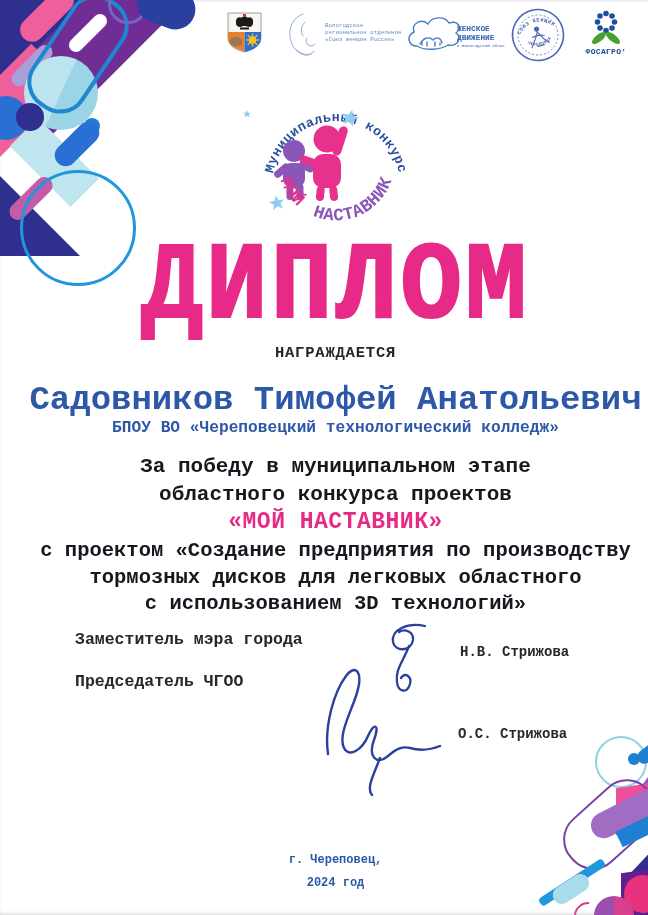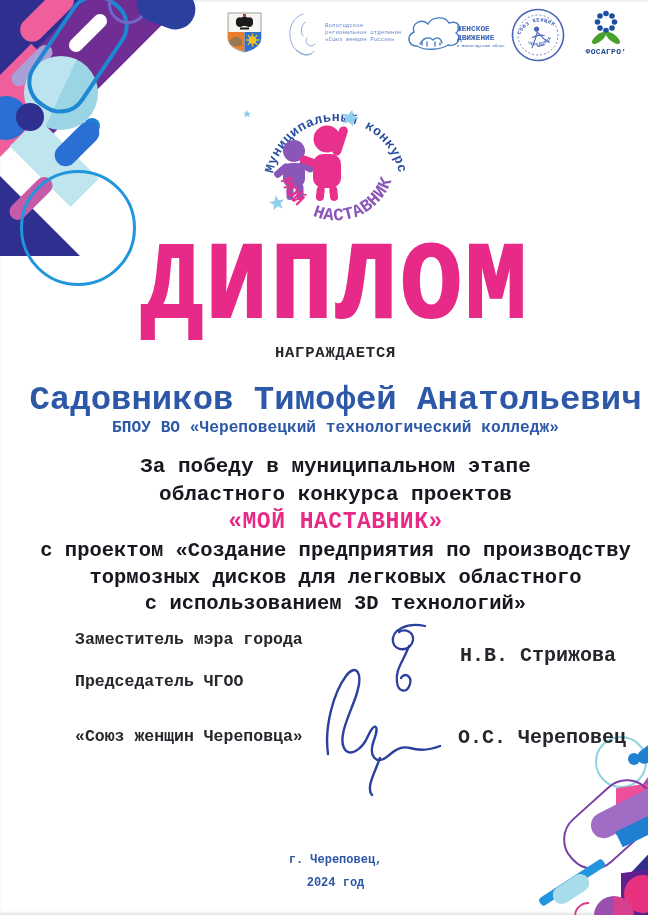--- a/index.html
+++ b/index.html
@@ -58,21 +58,21 @@
   .stamp-rot{transform:rotate(-14deg);}
   
   .title{top:236px;font-size:103px;font-weight:bold;color:#e72a87;-webkit-text-stroke:2px #e72a87;letter-spacing:3px;line-height:1;transform:scaleY(1.07);}
   .award-label{top:344px;font-size:15.5px;font-weight:bold;letter-spacing:.8px;color:#26262c;}
   .recipient{top:381px;font-size:34px;font-weight:bold;color:#2d58a8;}
   .org{top:419px;font-size:16.2px;font-weight:bold;color:#2d58a8;}
   .body-line{font-size:21px;font-weight:bold;color:#17171f;}
   .body-line2{font-size:20.5px;font-weight:bold;color:#17171f;}
   .contest{top:509px;font-size:23px;font-weight:bold;letter-spacing:.5px;color:#e72a87;}
   .sig-label{position:absolute;left:75px;font-size:16.5px;font-weight:bold;color:#26262c;}
-  .sig-name{position:absolute;font-size:20px;font-weight:bold;color:#26262c;}
+  .sig-name{position:absolute;font-size:14px;font-weight:bold;color:#26262c;}
   .footer-line{font-size:12px;font-weight:bold;color:#2d58a8;}
 </style>
 </head>
 <body>
 
 <div id="page">
 
   <div class="decor decor-tl">
     <div class="shape oo s-navyband"></div>
     <div class="shape oo s-purpleband"></div>
@@ -250,22 +250,21 @@
   <div class="ctr body-line2" style="top:566px">тормозных дисков для легковых областного</div>
   <div class="ctr body-line2" style="top:592px">с использованием 3D технологий»</div>
 
   <div class="sig-label" style="top:630px">Заместитель мэра города</div>
   <svg class="abs" style="left:365px;top:620px" width="66" height="80" viewBox="0 0 66 80">
     <path d="M60,6 C42,2 26,10 28,22 C30,32 46,32 48,20 C49,12 40,8 34,12 M44,26 C38,42 30,50 32,62 C33,72 42,74 45,64 C47,56 40,52 36,58" fill="none" stroke="#2b3f9e" stroke-width="2.3" stroke-linecap="round"></path>
   </svg>
   <div class="sig-name" style="left:460px;top:644px">Н.В. Стрижова</div>
 
   <div class="sig-label" style="top:672px">Председатель ЧГОО</div>
-  <div class="sig-label" style="top:727px">«Союз женщин Череповца»</div>
   <svg class="abs" style="left:322px;top:662px" width="125" height="135" viewBox="0 0 125 135">
     <path d="M6,92 C2,64 12,30 24,14 C34,1 42,10 34,34 C28,52 16,74 22,86 C27,96 40,88 46,74 C52,60 58,62 52,78 C46,94 54,104 66,94 C74,87 80,84 88,86 C98,89 108,88 118,84 M58,96 C52,112 44,126 50,133" fill="none" stroke="#2b3f9e" stroke-width="2.4" stroke-linecap="round"></path>
   </svg>
-  <div class="sig-name" style="left:458px;top:726px">О.С. Череповец</div>
+  <div class="sig-name" style="left:458px;top:726px">О.С. Стрижова</div>
 
   <div class="ctr footer-line" style="top:853px">г. Череповец,</div>
   <div class="ctr footer-line" style="top:876px">2024 год</div>
 
 </div>
 
 </body></html>

